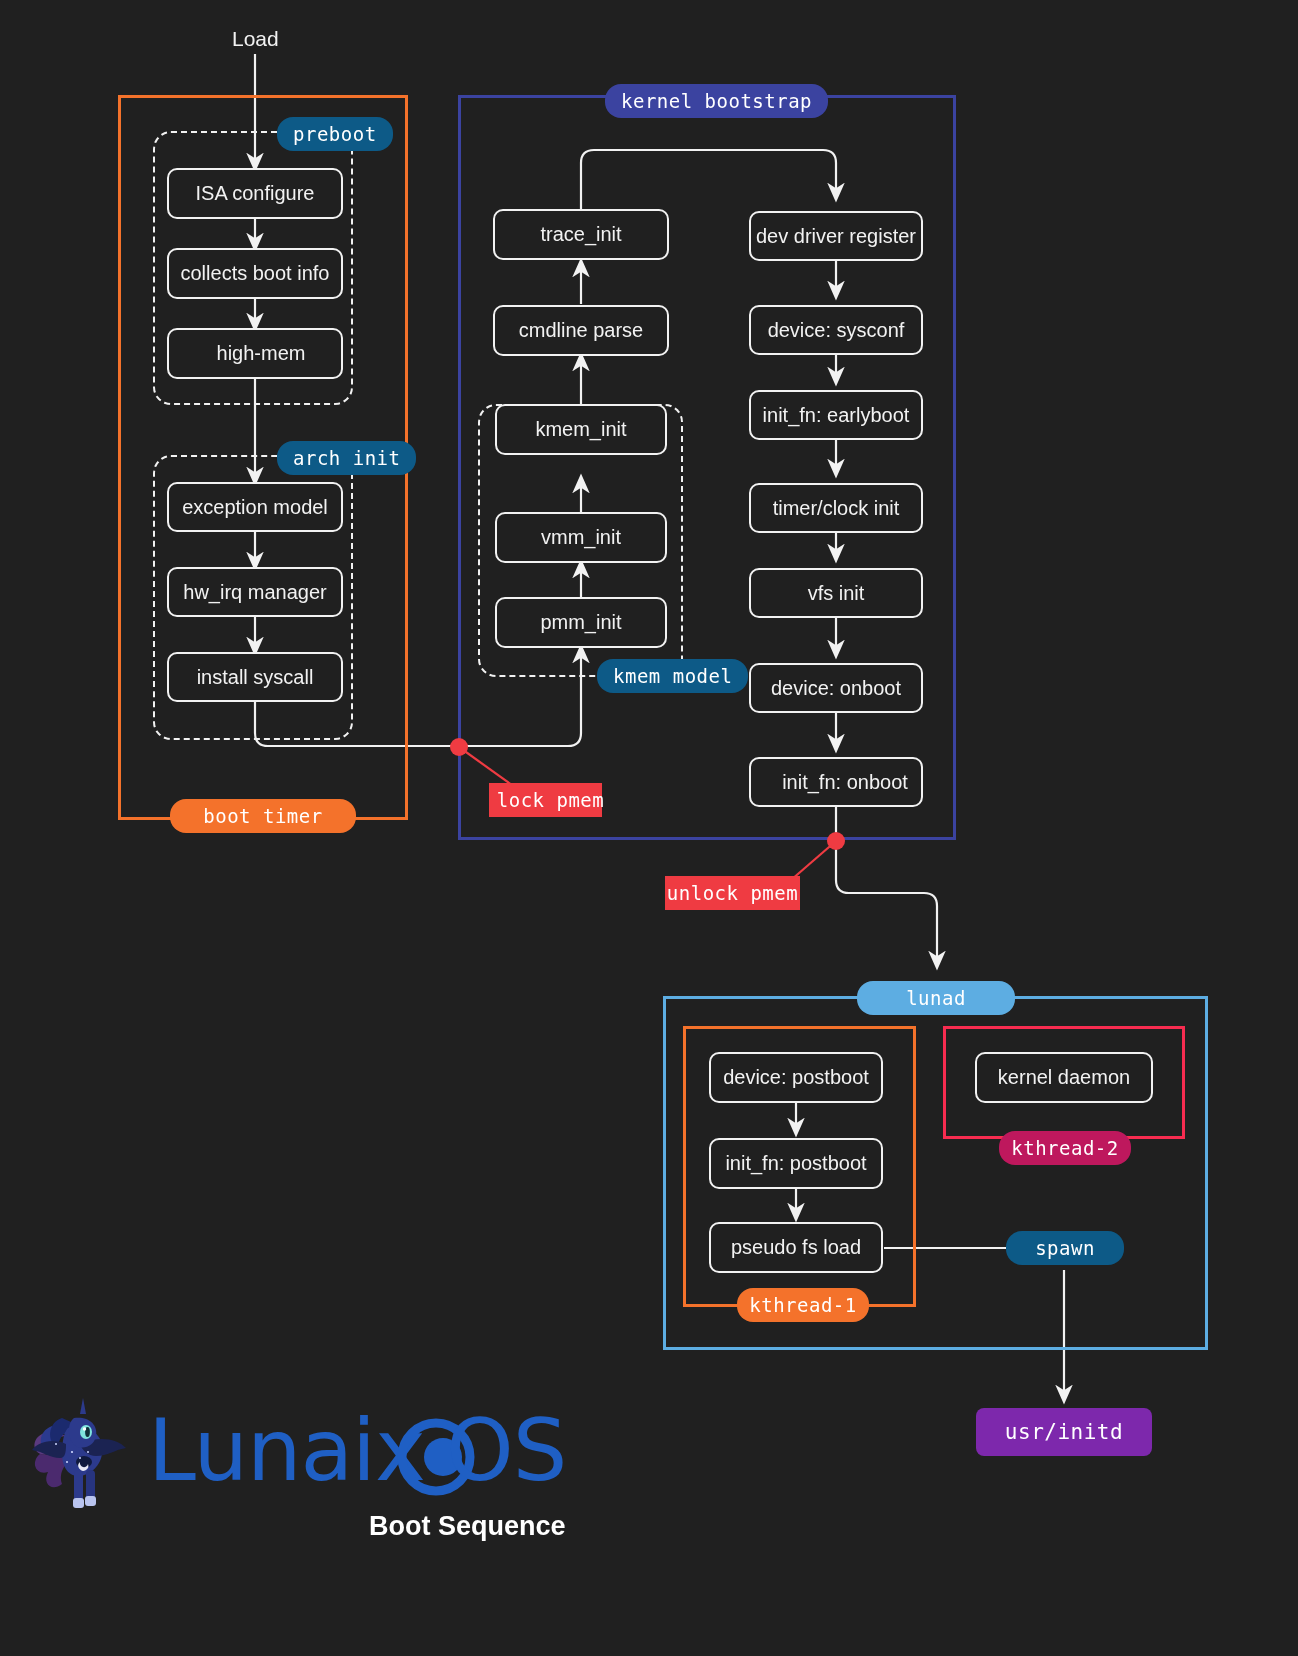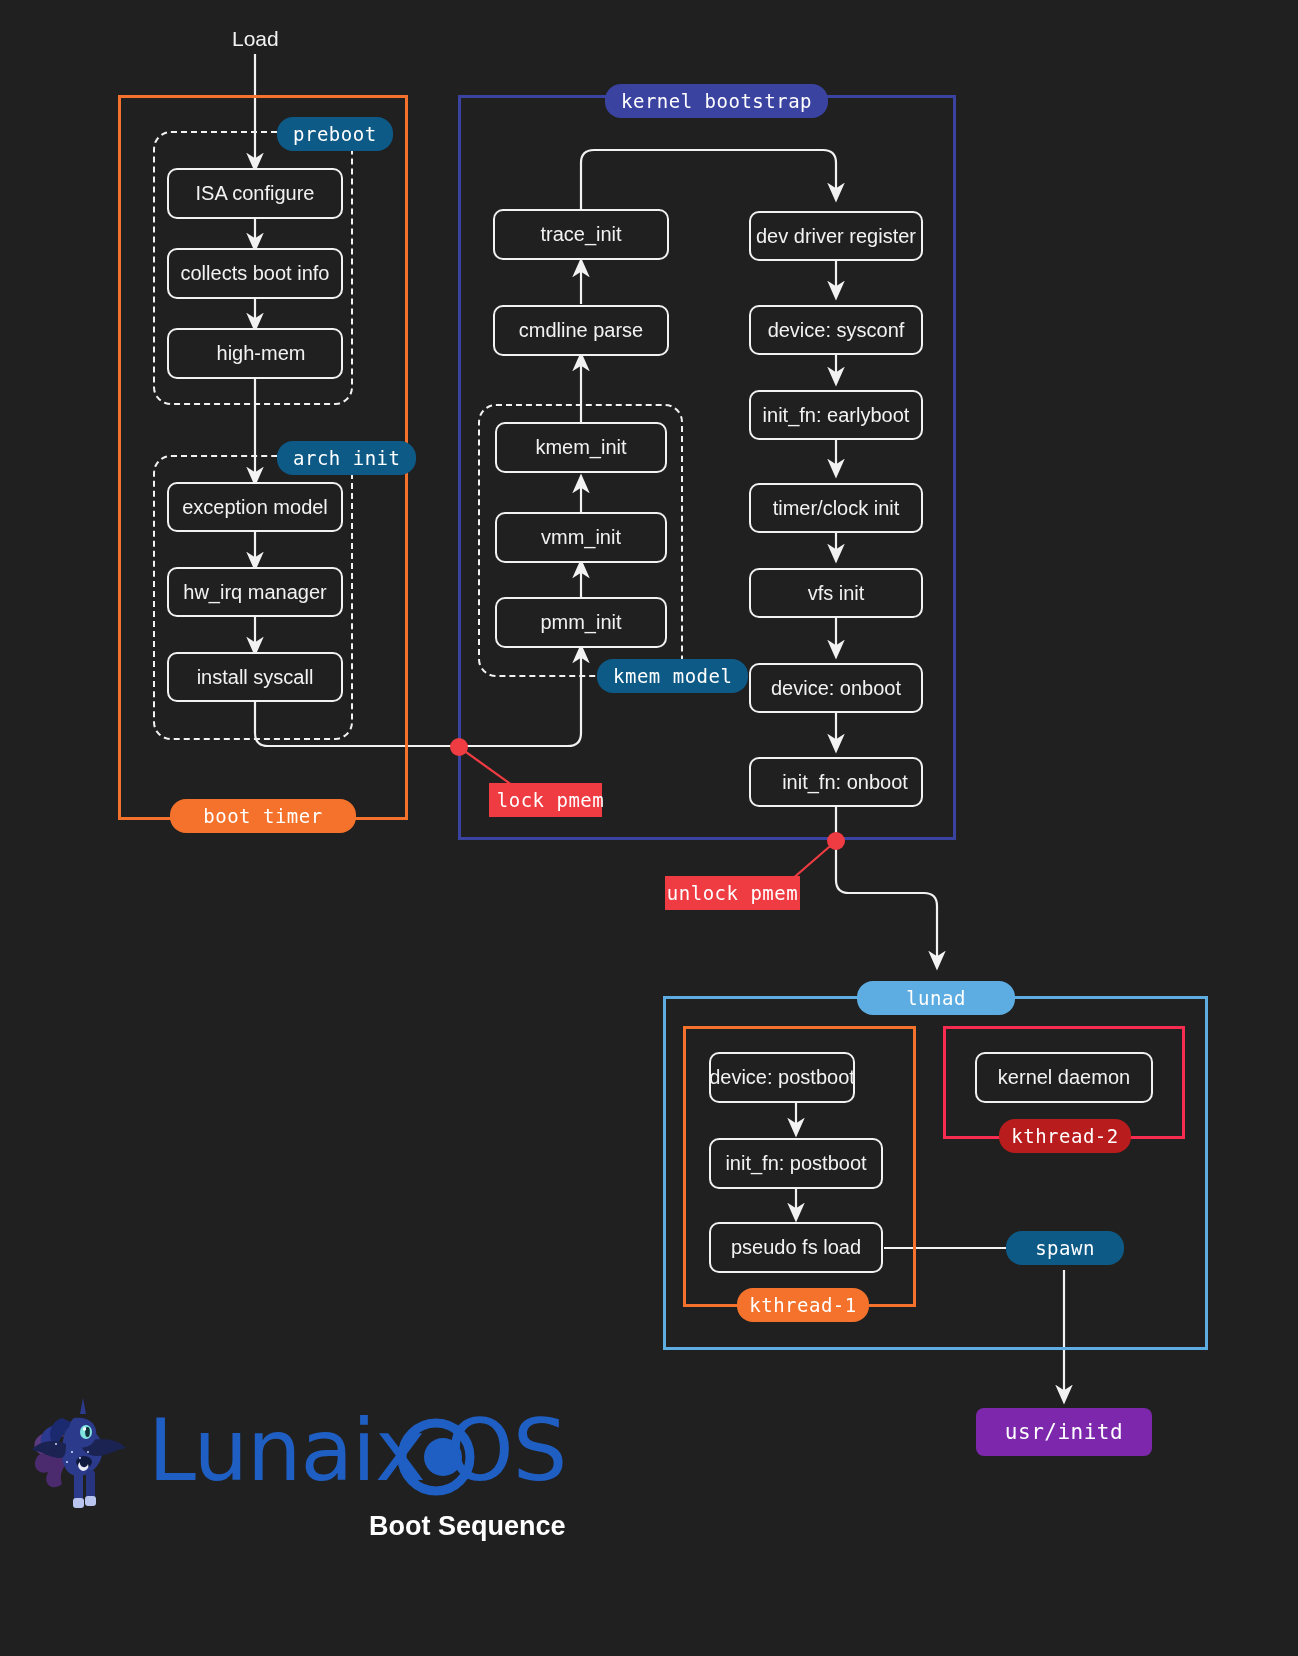--- a/index.html
+++ b/index.html
@@ -14,21 +14,21 @@
   .group.dashed{border:2px dashed #f2f2f2;border-radius:18px;}
   .group.solid{border:3px solid;}
 
   .tag{position:absolute;display:flex;align-items:center;justify-content:center;
        font-family:"DejaVu Sans Mono","Liberation Mono",monospace;font-size:19px;
        color:#fff;border-radius:16px;padding:0 16px;height:34px;box-sizing:border-box;
        white-space:nowrap;letter-spacing:0.5px;}
   .tag.blue{background:#0d5a87;}
   .tag.orange{background:#f4722b;}
   .tag.lightblue{background:#5dade2;}
-  .tag.pink{background:#b91c1c;}
+  .tag.pink{background:#be185d;margin-top:12px;}
   .tag.purple{background:#7d28ac;border-radius:8px;}
   .tag.red-flat{background:#ef3b42;border-radius:0;}
 
   .dot{position:absolute;width:18px;height:18px;border-radius:50%;background:#ef3b42;}
 
   svg.wires{position:absolute;left:0;top:0;width:1298px;height:1656px;
             pointer-events:none;overflow:visible;}
 
   .plain{position:absolute;font-size:21px;color:#f2f2f2;white-space:nowrap;}
   .title{position:absolute;font-size:27px;font-weight:bold;color:#ffffff;white-space:nowrap;}
@@ -110,33 +110,33 @@
 
 <div class="node" style="left:167px;top:168px;width:176px;height:51px;">ISA configure</div>
 <div class="node" style="left:167px;top:248px;width:176px;height:51px;">collects boot info</div>
 <div class="node" style="left:167px;top:328px;width:176px;height:51px;padding-left:12px;">high-mem</div>
 <div class="node" style="left:167px;top:482px;width:176px;height:50px;">exception model</div>
 <div class="node" style="left:167px;top:567px;width:176px;height:50px;">hw_irq manager</div>
 <div class="node" style="left:167px;top:652px;width:176px;height:50px;">install syscall</div>
 
 <div class="node" style="left:493px;top:209px;width:176px;height:51px;">trace_init</div>
 <div class="node" style="left:493px;top:305px;width:176px;height:51px;">cmdline parse</div>
-<div class="node" style="left:495px;top:422px;width:172px;height:51px;">kmem_init</div>
+<div class="node" style="left:495px;top:404px;width:172px;height:51px;">kmem_init</div>
 <div class="node" style="left:495px;top:512px;width:172px;height:51px;">vmm_init</div>
 <div class="node" style="left:495px;top:597px;width:172px;height:51px;">pmm_init</div>
 
 <div class="node" style="left:749px;top:211px;width:174px;height:50px;">dev driver register</div>
 <div class="node" style="left:749px;top:305px;width:174px;height:50px;">device: sysconf</div>
 <div class="node" style="left:749px;top:390px;width:174px;height:50px;">init_fn: earlyboot</div>
 <div class="node" style="left:749px;top:483px;width:174px;height:50px;">timer/clock init</div>
 <div class="node" style="left:749px;top:568px;width:174px;height:50px;">vfs init</div>
 <div class="node" style="left:749px;top:663px;width:174px;height:50px;">device: onboot</div>
 <div class="node" style="left:749px;top:757px;width:174px;height:50px;padding-left:18px;">init_fn: onboot</div>
 
-<div class="node" style="left:709px;top:1052px;width:146px;height:51px;">device: postboot</div>
+<div class="node" style="left:709px;top:1052px;width:174px;height:51px;">device: postboot</div>
 <div class="node" style="left:709px;top:1138px;width:174px;height:51px;">init_fn: postboot</div>
 <div class="node" style="left:709px;top:1222px;width:174px;height:51px;">pseudo fs load</div>
 <div class="node" style="left:975px;top:1052px;width:178px;height:51px;">kernel daemon</div>
 
 <div class="dot" style="left:450px;top:738px;"></div>
 <div class="tag red-flat" style="left:489px;top:783px;width:113px;padding-left:26px;">lock pmem</div>
 <div class="dot" style="left:827px;top:832px;"></div>
 <div class="tag red-flat" style="left:665px;top:876px;width:135px;">unlock pmem</div>
 
 <div class="tag blue" style="left:1006px;top:1231px;width:118px;">spawn</div>

